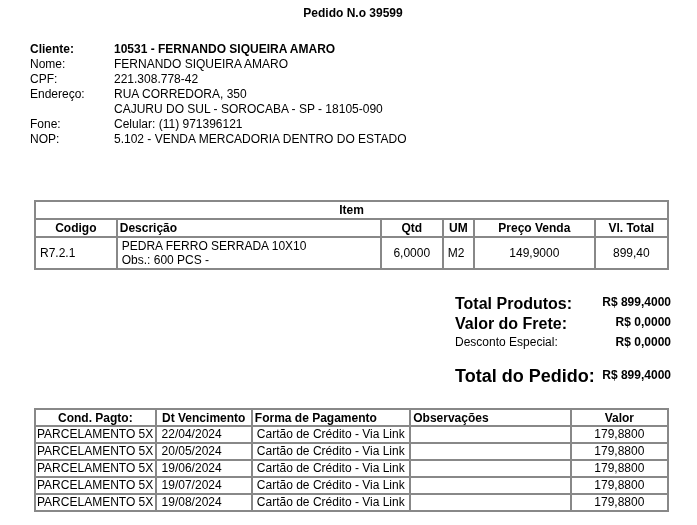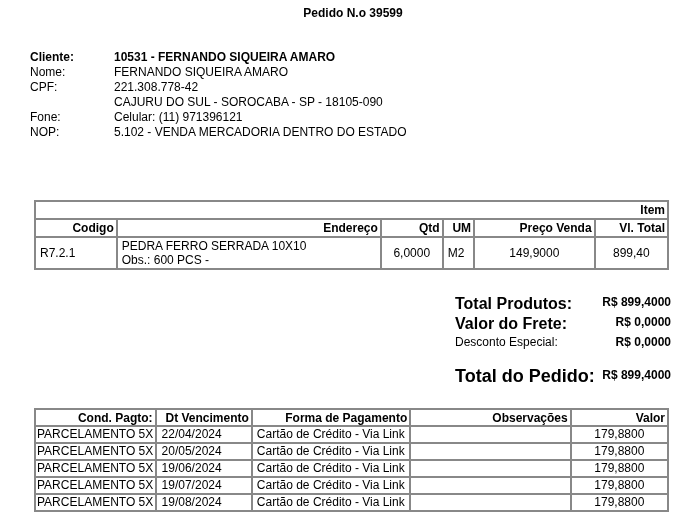--- a/index.html
+++ b/index.html
@@ -23,21 +23,20 @@
       text-align: center;
       font-weight: bold;
       font-size: 12px;
     }
 
     .client {
       position: absolute;
       top: 42px;
       left: 30px;
       border-collapse: collapse;
-      margin-top: 8px;
     }
     .client td {
       padding: 0;
       height: 15px;
       line-height: 15px;
       vertical-align: top;
       font-size: 12px;
       white-space: nowrap;
     }
     .client td.lbl { width: 84px; }
@@ -47,21 +46,21 @@
       position: absolute;
       border-collapse: separate;
       border-spacing: 0;
       border: 1px solid #888;
     }
     table.grid td, table.grid th {
       border: 1px solid #888;
       font-size: 12px;
       white-space: nowrap;
     }
-    table.grid th { font-weight: bold; text-align: right; }
+    table.grid th { font-weight: bold; }
 
     .items { top: 200px; left: 34px; width: 635px; }
     .items th { height: 16px; padding: 0 2px; }
     .items td { height: 30px; padding: 0 4px; vertical-align: middle; }
     .items .desc { line-height: 14px; }
 
     .totals {
       position: absolute;
       top: 293px;
       left: 455px;
@@ -95,20 +94,24 @@
       <td class="lbl">Cliente:</td>
       <td>10531 - FERNANDO SIQUEIRA AMARO</td>
     </tr>
     <tr>
       <td class="lbl">Nome:</td>
       <td>FERNANDO SIQUEIRA AMARO</td>
     </tr>
     <tr>
       <td class="lbl">CPF:</td>
       <td>221.308.778-42</td>
+    </tr>
+    <tr>
+      <td class="lbl">Endereço:</td>
+      <td>RUA CORREDORA, 350</td>
     </tr>
     <tr>
       <td class="lbl"></td>
       <td>CAJURU DO SUL - SOROCABA - SP - 18105-090</td>
     </tr>
     <tr>
       <td class="lbl">Fone:</td>
       <td>Celular: (11) 971396121</td>
     </tr>
     <tr>
@@ -126,21 +129,21 @@
       <col style="width:30px">
       <col style="width:115px">
       <col style="width:70px">
     </colgroup>
     <tbody>
         <tr>
       <th colspan="6" class="center">Item</th>
     </tr>
     <tr>
       <th class="center">Codigo</th>
-      <th class="left">Endereço</th>
+      <th class="left">Descrição</th>
       <th class="center">Qtd</th>
       <th class="center">UM</th>
       <th class="center">Preço Venda</th>
       <th class="center">Vl. Total</th>
     </tr>
     <tr>
       <td>R7.2.1</td>
       <td class="desc">
         <div>PEDRA FERRO SERRADA 10X10</div>
         <div>Obs.: 600 PCS -</div>

